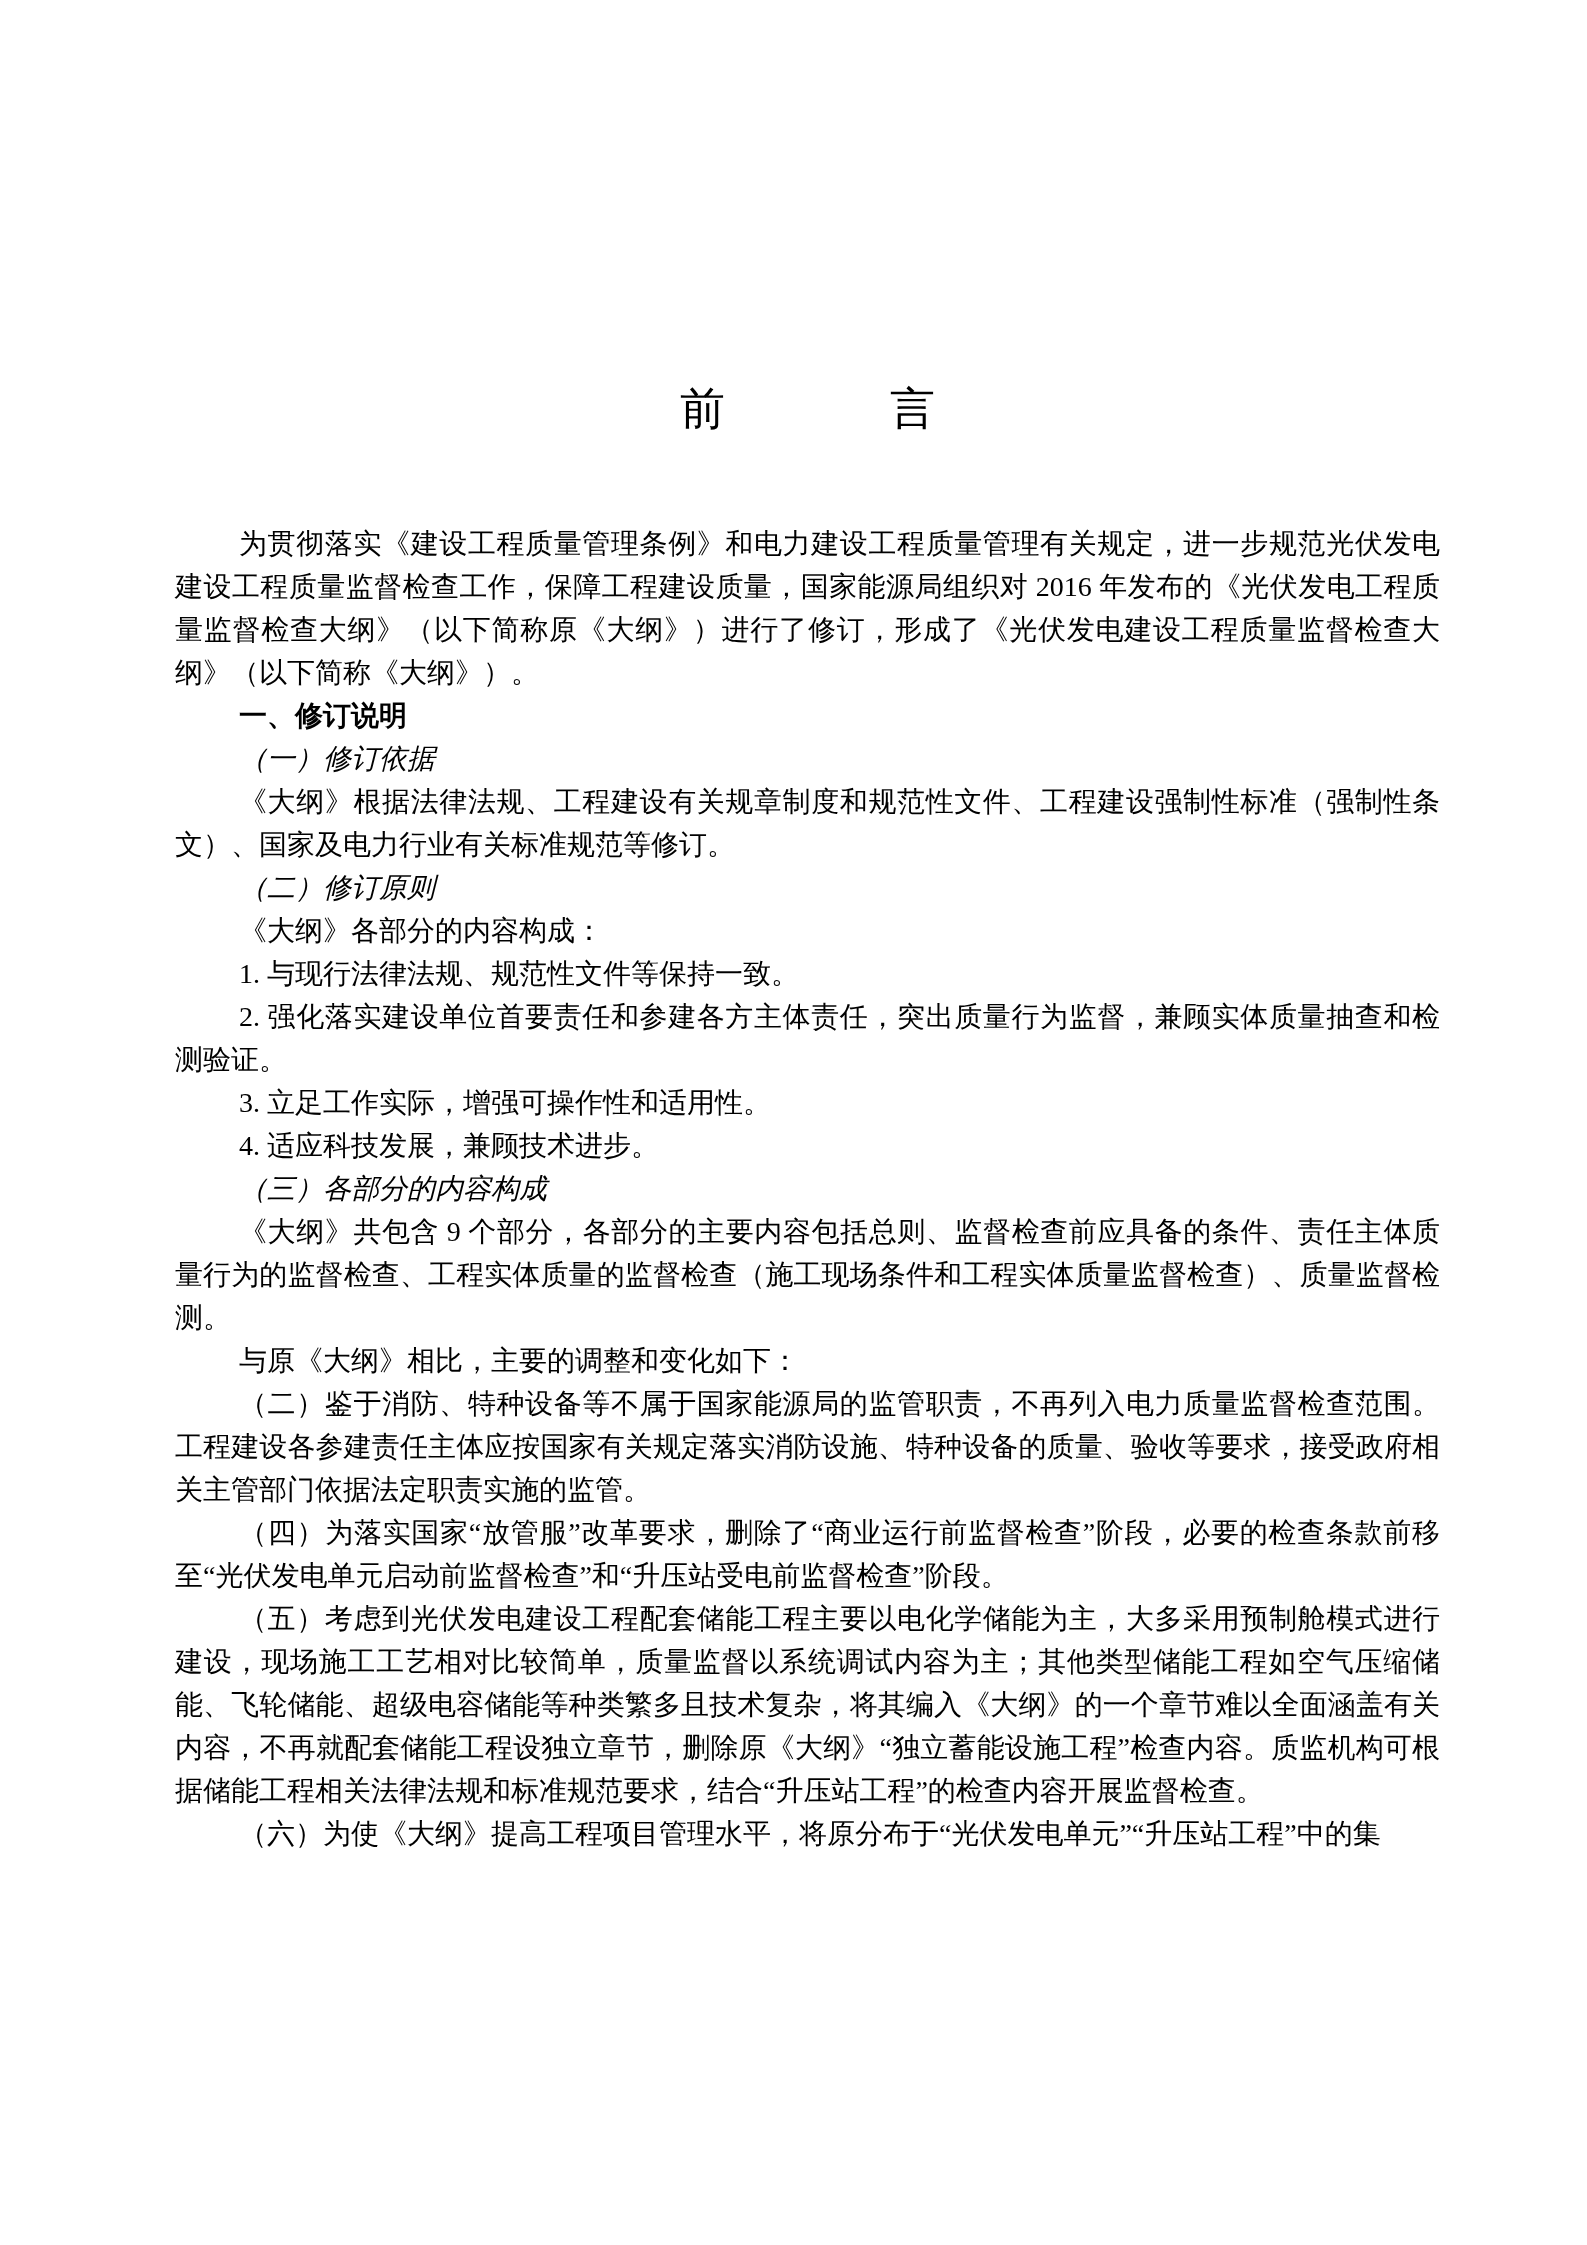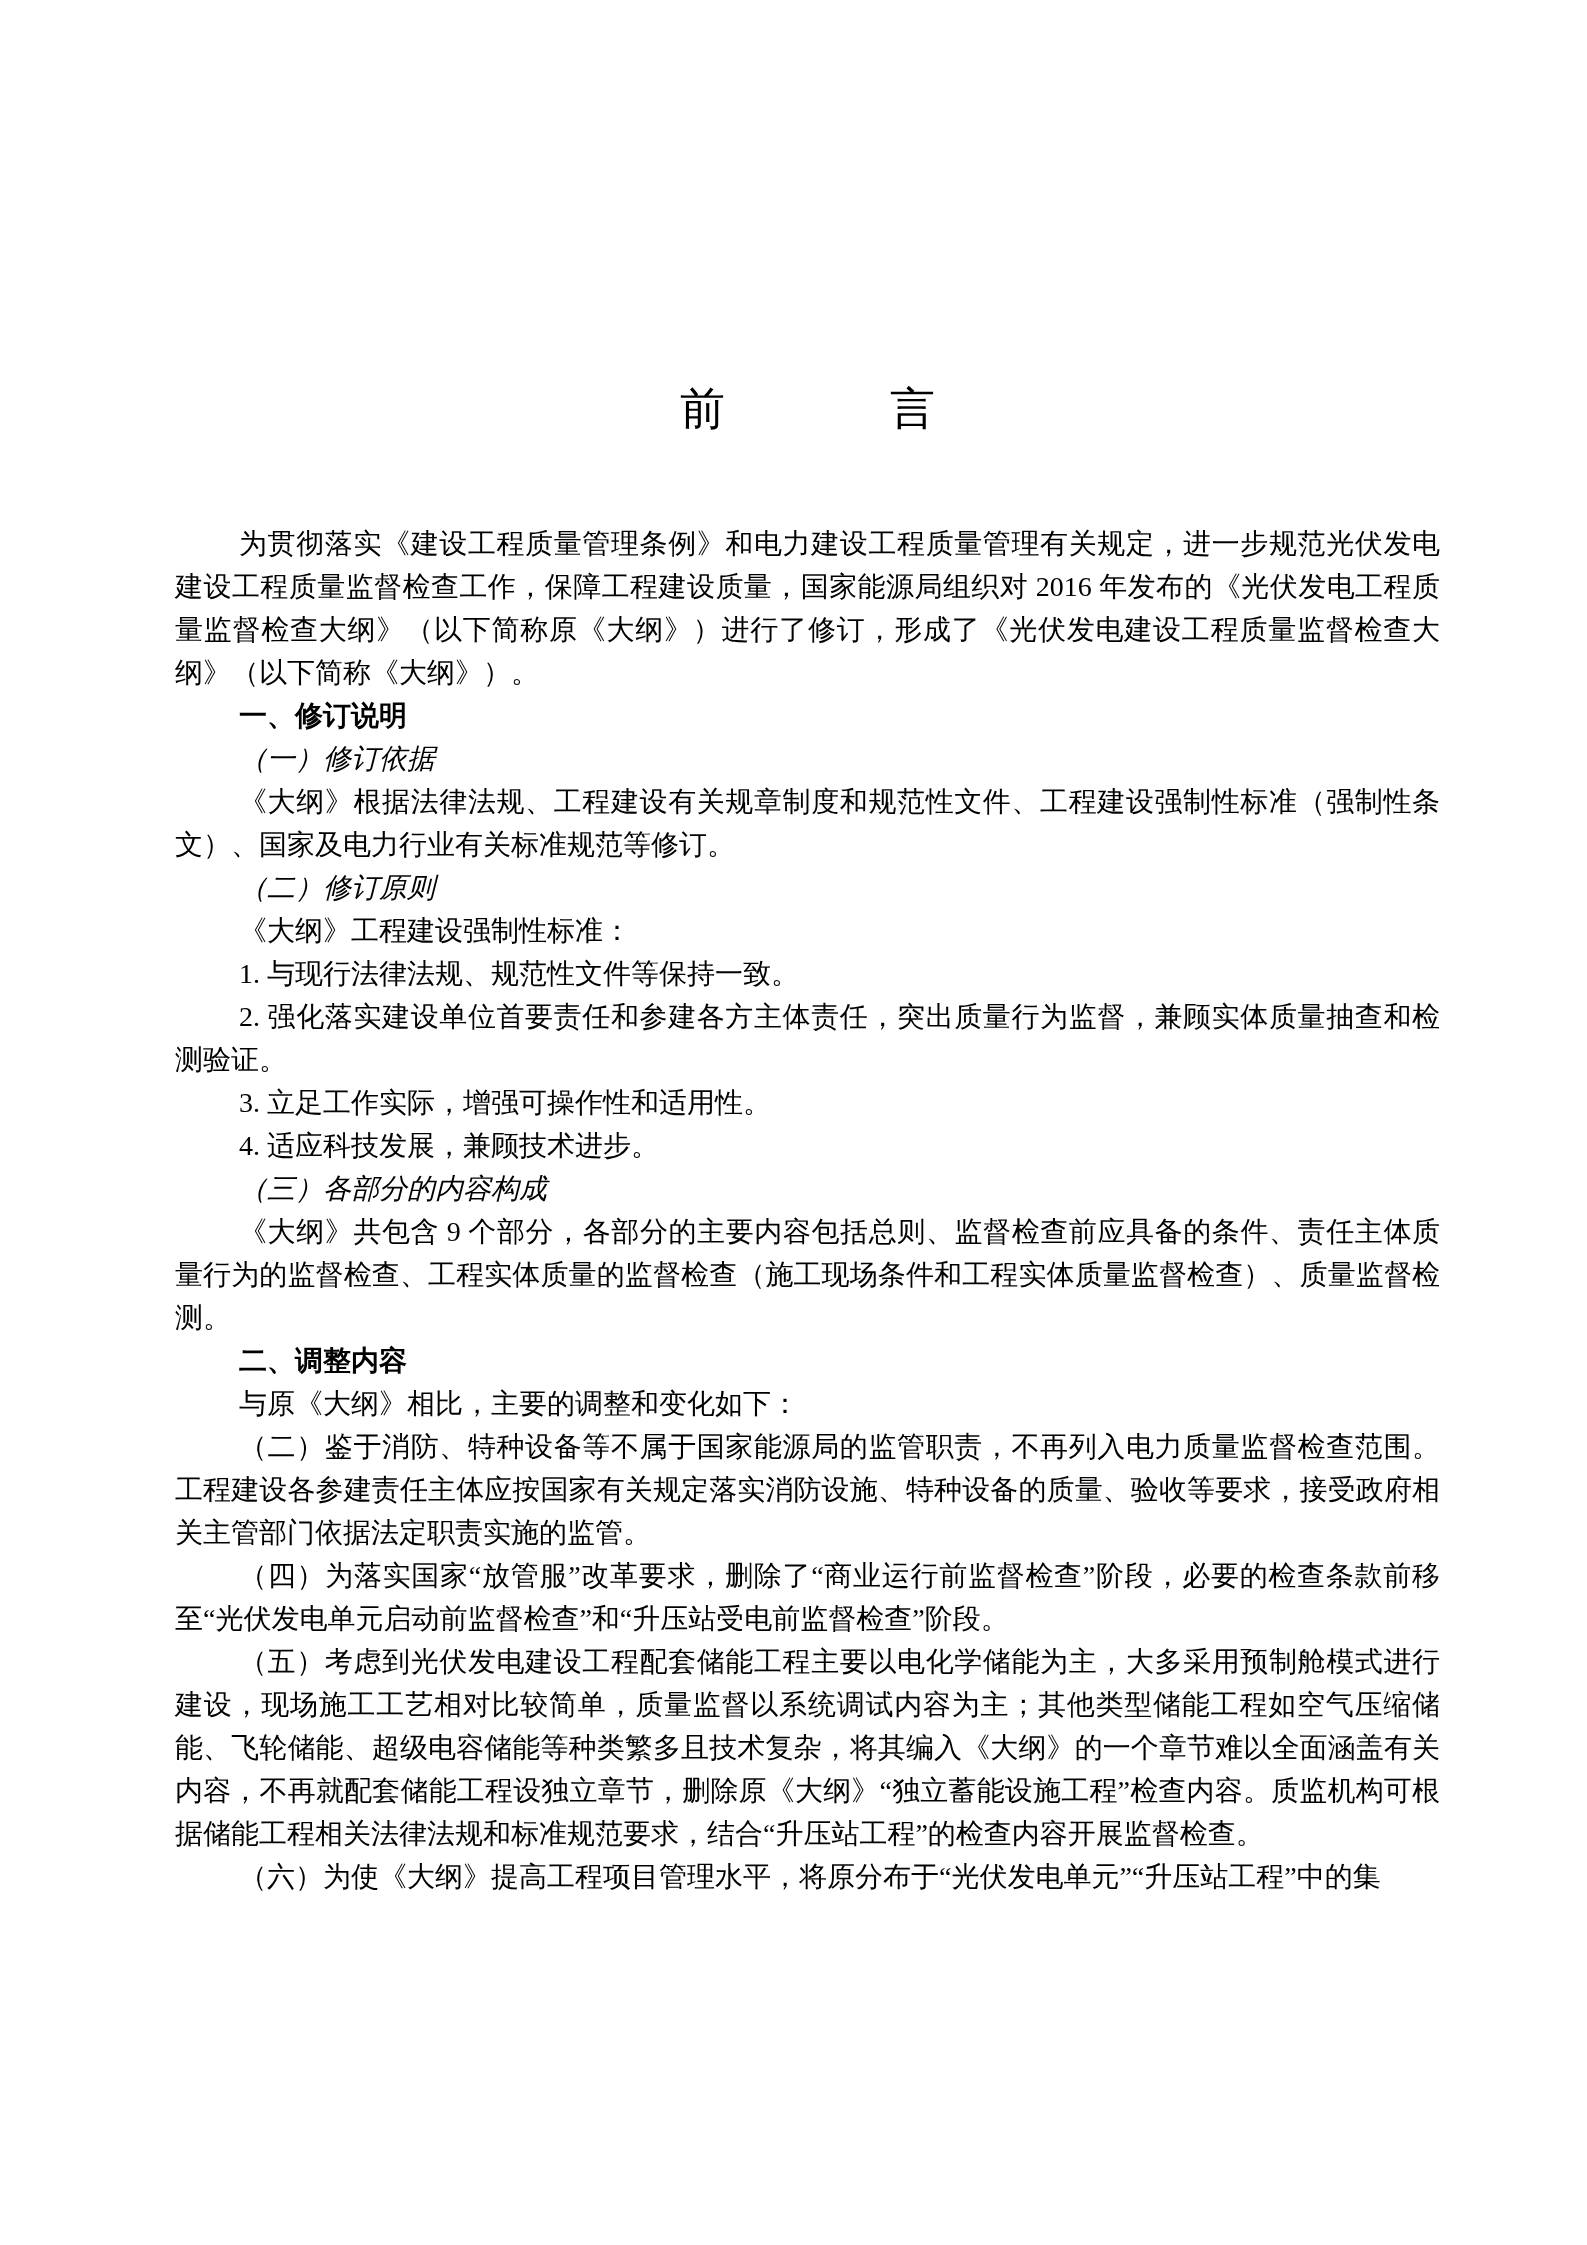--- a/index.html
+++ b/index.html
@@ -64,28 +64,27 @@
     <div class="doc-title">
       <span class="doc-title-text">前言</span>
     </div>
 
     <div class="body-text">
       <p>为贯彻落实《建设工程质量管理条例》和电力建设工程质量管理有关规定，进一步规范光伏发电建设工程质量监督检查工作，保障工程建设质量，国家能源局组织对 2016 年发布的《光伏发电工程质量监督检查大纲》（以下简称原《大纲》）进行了修订，形成了《光伏发电建设工程质量监督检查大纲》（以下简称《大纲》）。</p>
       <p class="heading">一、修订说明</p>
       <p class="subheading">（一）修订依据</p>
       <p>《大纲》根据法律法规、工程建设有关规章制度和规范性文件、工程建设强制性标准（强制性条文）、国家及电力行业有关标准规范等修订。</p>
       <p class="subheading">（二）修订原则</p>
-      <p>《大纲》工程建设强制性标准：</p>
+      <p>《大纲》各部分的内容构成：</p>
       <p>1. 与现行法律法规、规范性文件等保持一致。</p>
       <p>2. 强化落实建设单位首要责任和参建各方主体责任，突出质量行为监督，兼顾实体质量抽查和检测验证。</p>
       <p>3. 立足工作实际，增强可操作性和适用性。</p>
       <p>4. 适应科技发展，兼顾技术进步。</p>
       <p class="subheading">（三）各部分的内容构成</p>
       <p>《大纲》共包含 9 个部分，各部分的主要内容包括总则、监督检查前应具备的条件、责任主体质量行为的监督检查、工程实体质量的监督检查（施工现场条件和工程实体质量监督检查）、质量监督检测。</p>
-      <p class="heading">二、调整内容</p>
       <p>与原《大纲》相比，主要的调整和变化如下：</p>
       <p>（二）鉴于消防、特种设备等不属于国家能源局的监管职责，不再列入电力质量监督检查范围。工程建设各参建责任主体应按国家有关规定落实消防设施、特种设备的质量、验收等要求，接受政府相关主管部门依据法定职责实施的监管。</p>
       <p>（四）为落实国家“放管服”改革要求，删除了“商业运行前监督检查”阶段，必要的检查条款前移至“光伏发电单元启动前监督检查”和“升压站受电前监督检查”阶段。</p>
       <p>（五）考虑到光伏发电建设工程配套储能工程主要以电化学储能为主，大多采用预制舱模式进行建设，现场施工工艺相对比较简单，质量监督以系统调试内容为主；其他类型储能工程如空气压缩储能、飞轮储能、超级电容储能等种类繁多且技术复杂，将其编入《大纲》的一个章节难以全面涵盖有关内容，不再就配套储能工程设独立章节，删除原《大纲》“独立蓄能设施工程”检查内容。质监机构可根据储能工程相关法律法规和标准规范要求，结合“升压站工程”的检查内容开展监督检查。</p>
       <p>（六）为使《大纲》提高工程项目管理水平，将原分布于“光伏发电单元”“升压站工程”中的集</p>
     </div>
 
   </div>
 </div>
 

